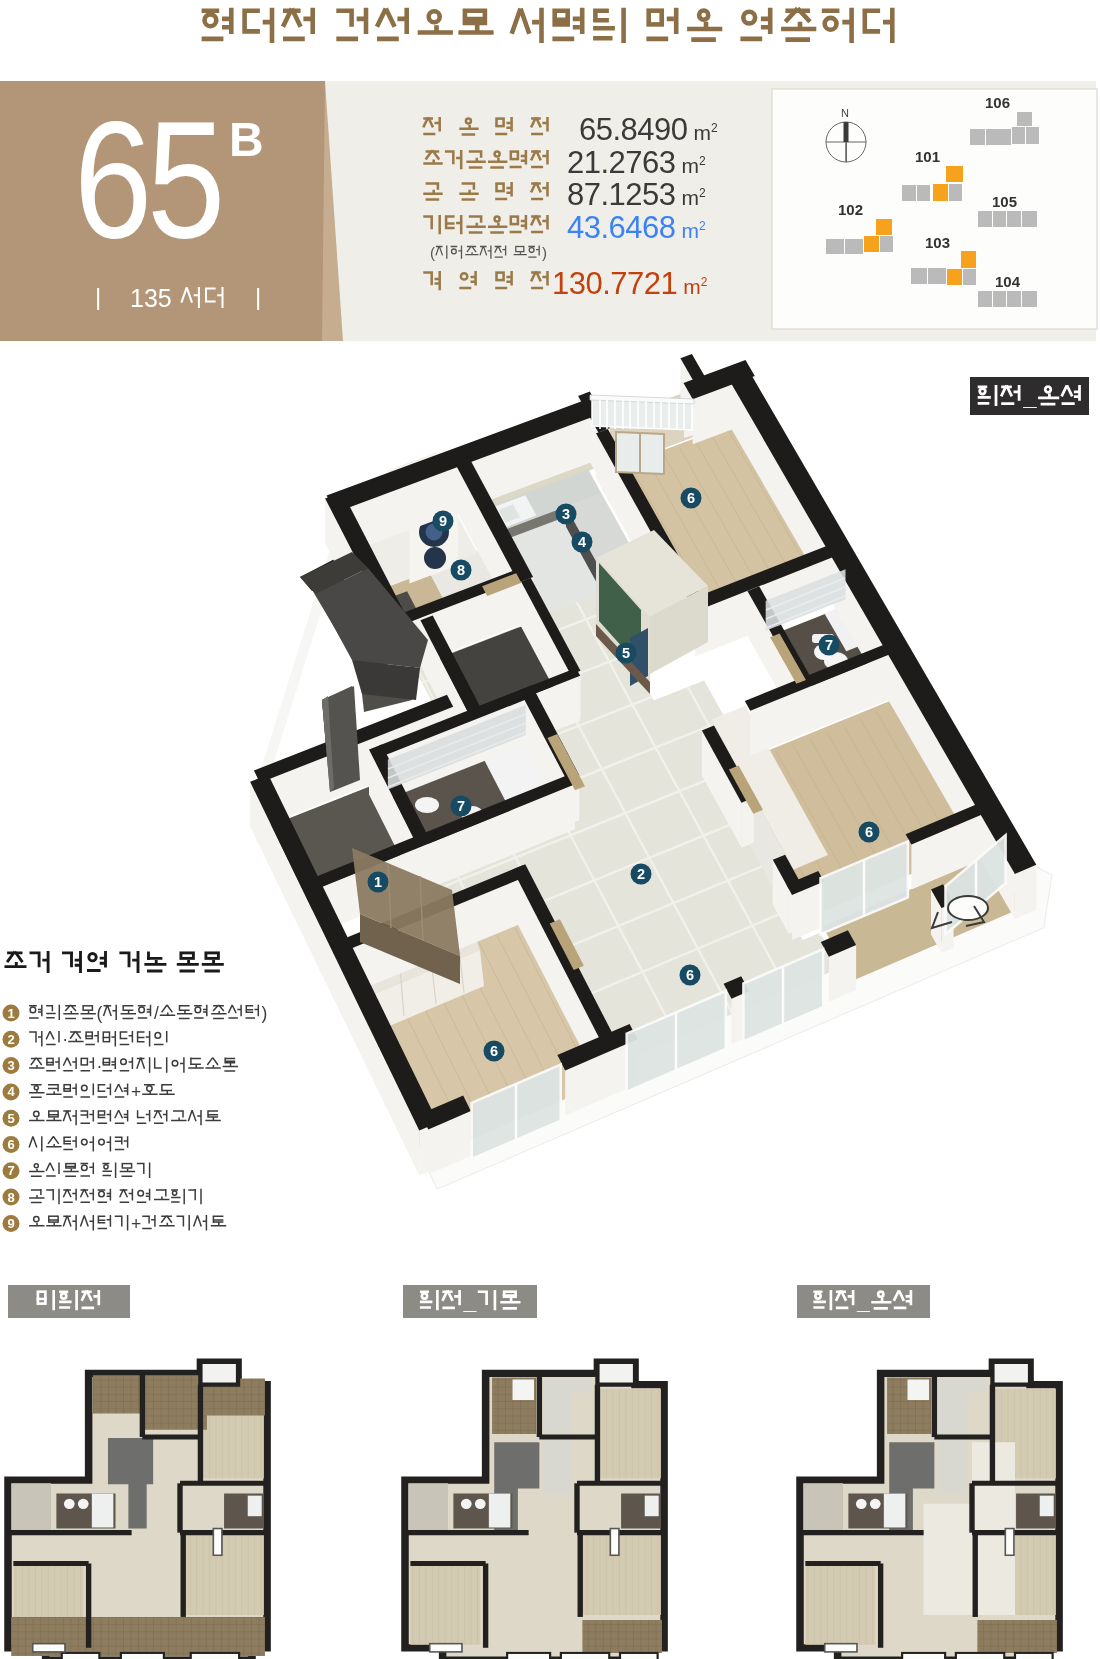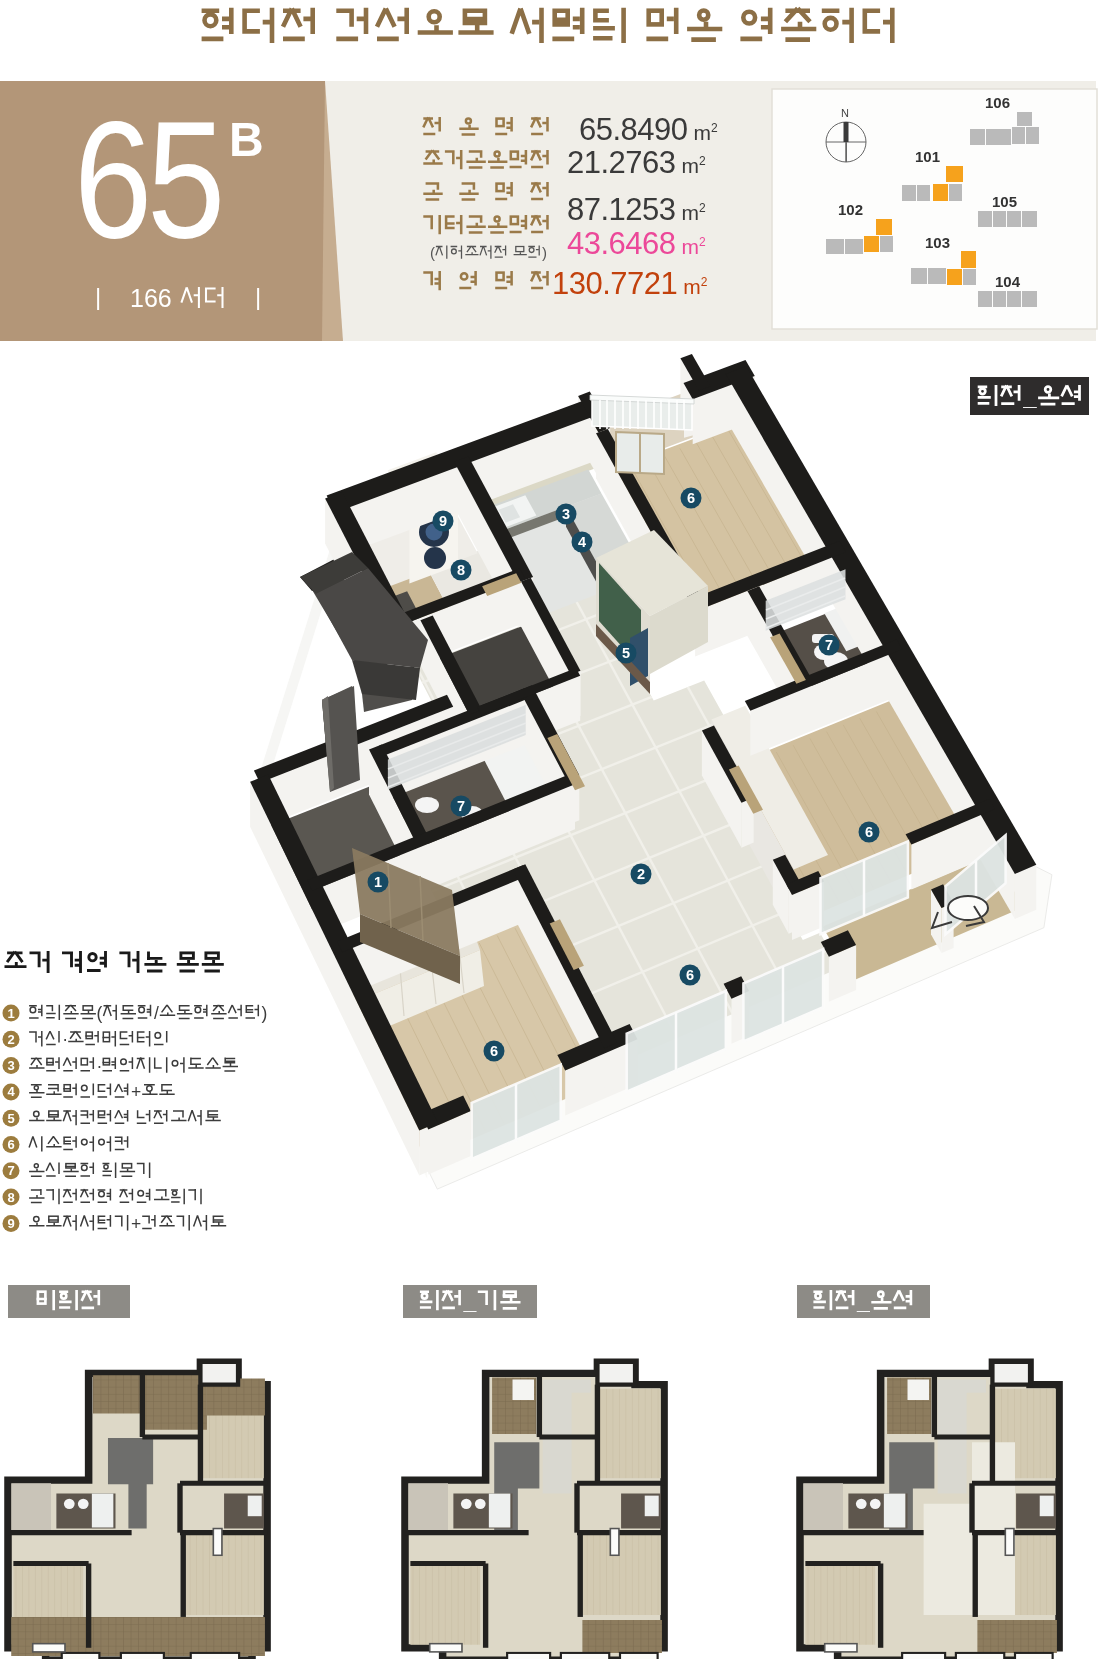--- a/index.html
+++ b/index.html
@@ -7,25 +7,25 @@
 </style></head><body>
 <div class="abs" style="left:0;top:81px;width:1096px;height:260px;background:#f0eee8"></div>
 <svg class="abs" style="left:0;top:0" width="360" height="350" viewBox="0 0 360 350">
 <polygon points="0,81 325,81 343,341 0,341" fill="#c6ad90"></polygon>
 <polygon points="0,81 325,81 322,341 0,341" fill="#b39678"></polygon>
 </svg>
 <div class="abs" style="left:74px;top:84px;color:#fff;font-size:160px;font-weight:400;letter-spacing:-6px;transform:scale(0.88,1.04);transform-origin:left top">65</div>
 <div class="abs" style="left:229px;top:112px;color:#fff;font-size:48px;font-weight:bold">B</div>
 <div class="abs" style="left:95px;top:283px;color:#fff;font-size:24px">|</div>
 <div class="abs" style="left:255px;top:283px;color:#fff;font-size:24px">|</div>
-<div class="abs" style="left:130px;top:284px;color:#fff;font-size:25px">166</div>
+<div class="abs" style="left:130px;top:284px;color:#fff;font-size:25px">135</div>
 <div class="abs" style="left:579px;top:112px;color:#3a3a3a;font-size:31px;letter-spacing:-0.5px">65.8490<span style="font-size:21px;letter-spacing:0"> m<sup style="font-size:12px">2</sup></span></div>
 <div class="abs" style="left:567px;top:145px;color:#3a3a3a;font-size:31px;letter-spacing:-0.5px">21.2763<span style="font-size:21px;letter-spacing:0"> m<sup style="font-size:12px">2</sup></span></div>
-<div class="abs" style="left:567px;top:192px;color:#3a3a3a;font-size:31px;letter-spacing:-0.5px">87.1253<span style="font-size:21px;letter-spacing:0"> m<sup style="font-size:12px">2</sup></span></div>
-<div class="abs" style="left:567px;top:226px;color:#ec4899;font-size:31px;letter-spacing:-0.5px">43.6468<span style="font-size:21px;letter-spacing:0"> m<sup style="font-size:12px">2</sup></span></div>
+<div class="abs" style="left:567px;top:177px;color:#3a3a3a;font-size:31px;letter-spacing:-0.5px">87.1253<span style="font-size:21px;letter-spacing:0"> m<sup style="font-size:12px">2</sup></span></div>
+<div class="abs" style="left:567px;top:210px;color:#3b82f6;font-size:31px;letter-spacing:-0.5px">43.6468<span style="font-size:21px;letter-spacing:0"> m<sup style="font-size:12px">2</sup></span></div>
 <div class="abs" style="left:552px;top:266px;color:#c2410c;font-size:31px;letter-spacing:-0.5px">130.7721<span style="font-size:21px;letter-spacing:0"> m<sup style="font-size:12px">2</sup></span></div>
 <svg class="abs" style="left:770px;top:87px" width="330" height="245" viewBox="0 0 330 245">
     <rect x="2" y="2" width="325" height="240" fill="#fdfdfc" stroke="#e2dfd8" stroke-width="1.5"></rect>
     <g stroke="#666" fill="none" stroke-width="1">
       <circle cx="76" cy="55" r="20"></circle>
       <line x1="56" y1="55" x2="96" y2="55"></line>
       <line x1="76" y1="35" x2="76" y2="75"></line>
     </g>
     <rect x="73.5" y="35" width="5" height="20" fill="#3a3a3a"></rect>
     <rect x="75.5" y="55" width="1.5" height="20" fill="#666"></rect>

